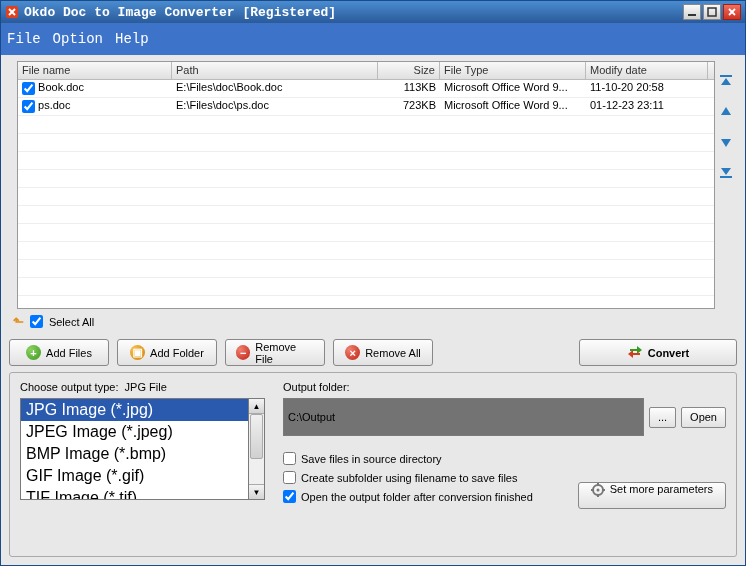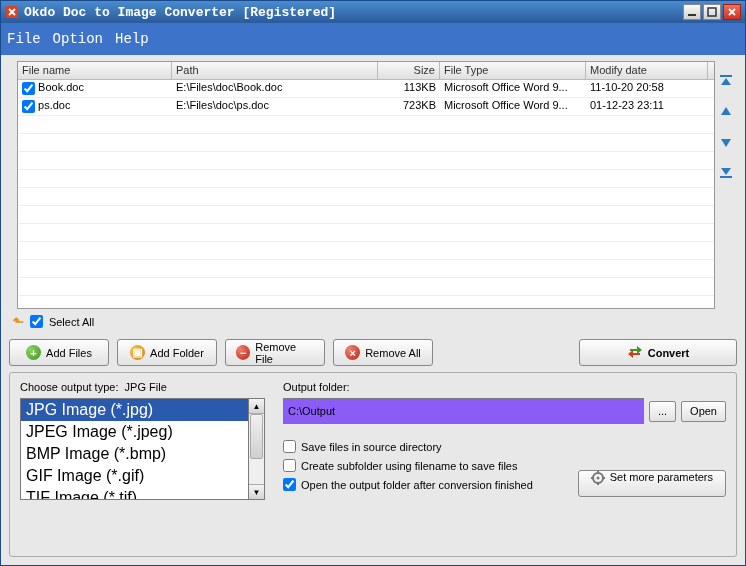--- a/index.html
+++ b/index.html
@@ -43,21 +43,21 @@
 .listbox-wrap { display: flex; }
 .listbox { flex: 1; height: 102px; background: #fff; border: 1px solid #7a7a7a; overflow: hidden; }
 .listbox-item { padding: 2px 5px; font-size: 16px; cursor: pointer; white-space: nowrap; }
 .listbox-item.selected { background: #2a5aad; color: #fff; }
 .scrollbar { width: 16px; height: 102px; background: #e8e8e8; border: 1px solid #7a7a7a; border-left: none; display: flex; flex-direction: column; }
 .sb-btn { height: 15px; background: linear-gradient(#f4f4f4,#d4d4d4); border-bottom: 1px solid #aaa; display: flex; align-items: center; justify-content: center; font-size: 8px; cursor: pointer; }
 .sb-btn.last { border-bottom: none; border-top: 1px solid #aaa; }
 .sb-track { flex: 1; background: #efefef; position: relative; }
 .sb-thumb { position: absolute; top: 0; left: 1px; right: 1px; height: 45px; background: linear-gradient(#f0f0f0,#d0d0d0); border: 1px solid #aaa; border-radius: 2px; }
 .folder-row { display: flex; gap: 5px; align-items: center; margin-bottom: 10px; }
-.text-input { flex: 1; height: 21px; border: 1px solid #7a7a7a; background: #8b5cf6; padding: 12px 4px; font-size: 11px; }
+.text-input { flex: 1; height: 21px; border: 1px solid #7a7a7a; background: #737373; padding: 18px 4px; font-size: 11px; }
 .small-btn { height: 21px; padding: 0 8px; border: 1px solid #888; border-radius: 2px; background: linear-gradient(#fdfdfd,#e2e2e2); cursor: pointer; font-size: 11px; display: inline-flex; align-items: center; }
 .check-row { display: flex; align-items: center; gap: 5px; margin: 6px 0; font-size: 11px; }
 .check-row input { width: 13px; height: 13px; cursor: pointer; }
 .more-params-row { display: flex; justify-content: flex-end; }
 .params-btn { height: 27px; padding: 0 12px; border: 1px solid #888; border-radius: 3px; background: linear-gradient(#fdfdfd,#e2e2e2); cursor: pointer; font-size: 11px; display: inline-flex; align-items: flex-start; gap: 5px; }
 .gear-icon { width: 14px; height: 14px; display: inline-block; }
 .chk-inline { width: 13px; height: 13px; vertical-align: middle; cursor: pointer; }
 .ret-arrow { color: #e09020; font-size: 13px; font-weight: bold; }
 .out-bottom { display: flex; }
 .out-bottom-left { flex: 1; }

